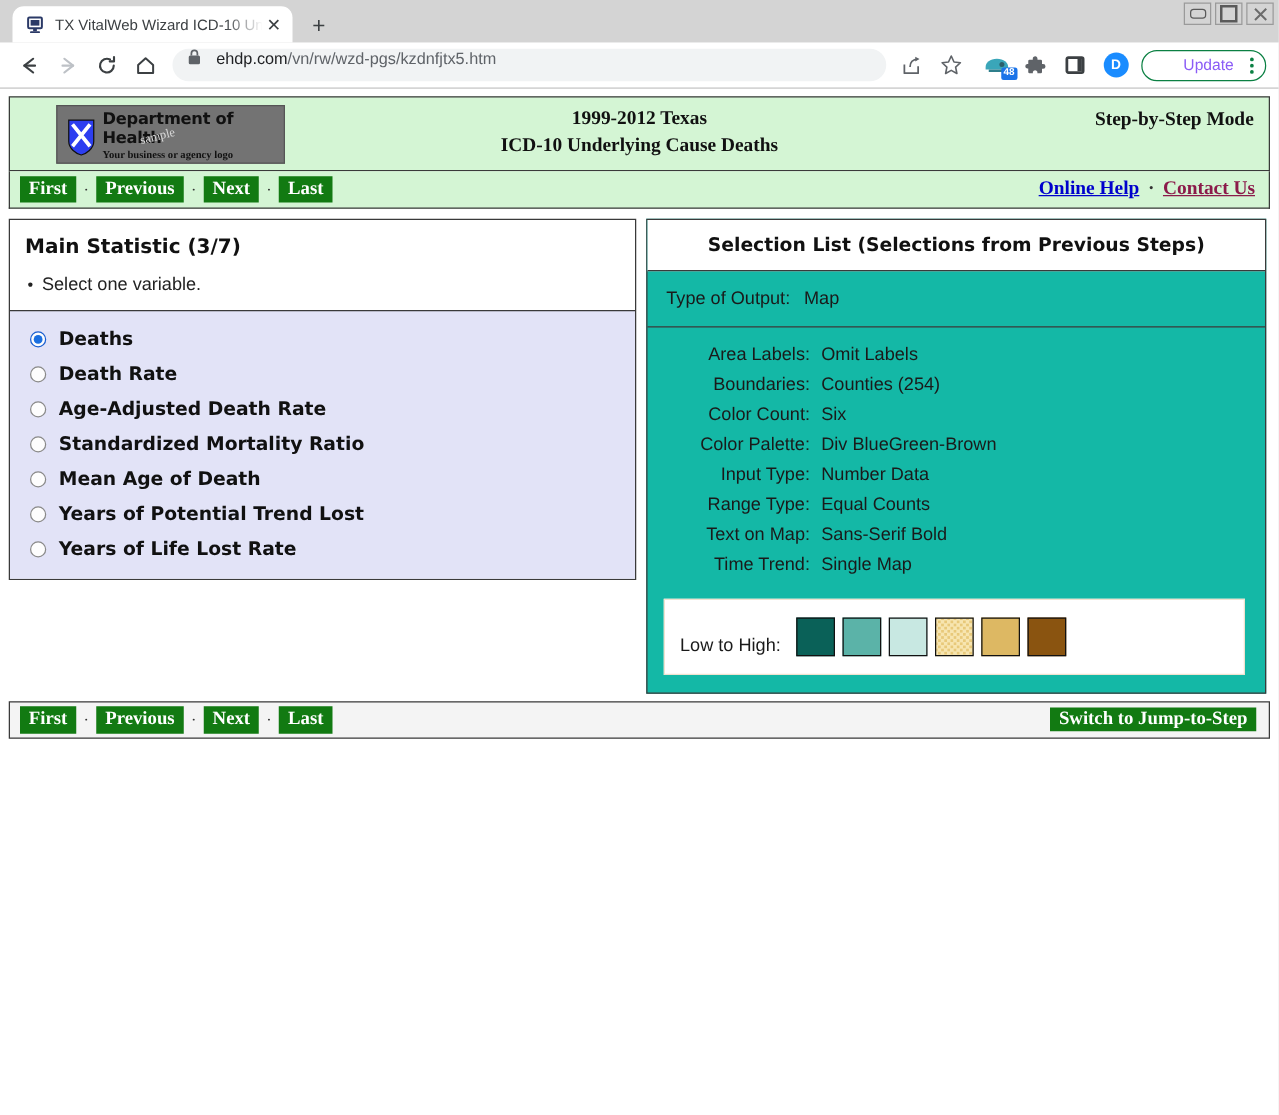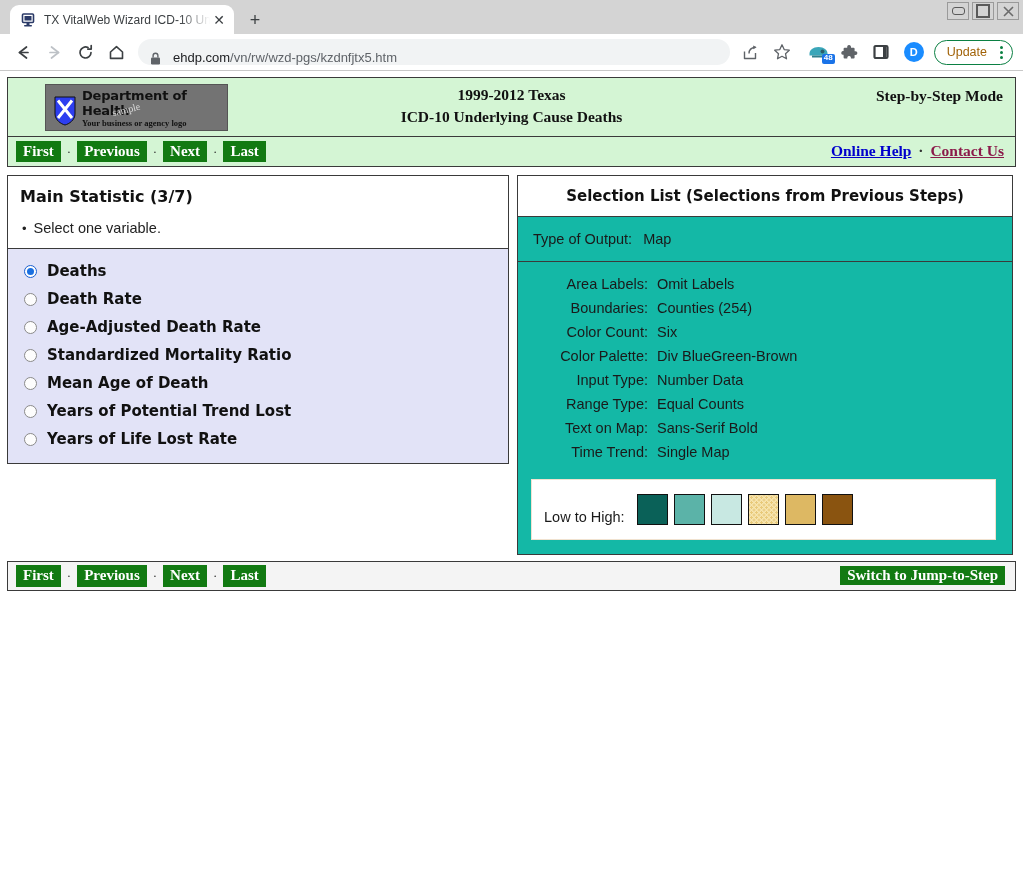--- a/index.html
+++ b/index.html
@@ -103,21 +103,21 @@
     width: 26px; height: 26px;
     display: flex; align-items: center; justify-content: center;
     margin-right: 5px;
     flex: 0 0 auto;
   }
   #omnibox {
     flex: 1 1 auto;
     height: 26px;
     background: #f1f3f4;
     border-radius: 13px;
-    display: flex; align-items: flex-end;
+    display: flex; align-items: flex-start;
     padding: 0 12px;
     margin: 0 8px 0 4px;
     min-width: 0;
   }
   #omnibox .lock { flex: 0 0 14px; margin-right: 9px; display:flex; align-items:center;}
   #omnibox .url {
     font-size: 13px; color: #202124;
     white-space: nowrap; overflow: hidden;
   }
   #omnibox .url .dim { color: #5f6368; }
@@ -141,21 +141,21 @@
     margin: 0 5px;
   }
   #updatebtn {
     height: 25px;
     border: 1px solid #0b8043;
     border-radius: 13px;
     display: flex; align-items: center;
     padding: 0 5px 0 12px;
     margin-left: 5px;
   }
-  #updatebtn .lbl { font-size: 12.5px; color: #a16207; }
+  #updatebtn .lbl { font-size: 12.5px; color: #8b5cf6; margin-left: 21px; }
   #updatebtn .dots {
     display: flex; flex-direction: column; gap: 2px;
     margin-left: 9px; padding: 0 4px;
   }
   #updatebtn .dots i {
     width: 3px; height: 3px; border-radius: 50%;
     background: #0b8043; display: block;
   }
 
   

